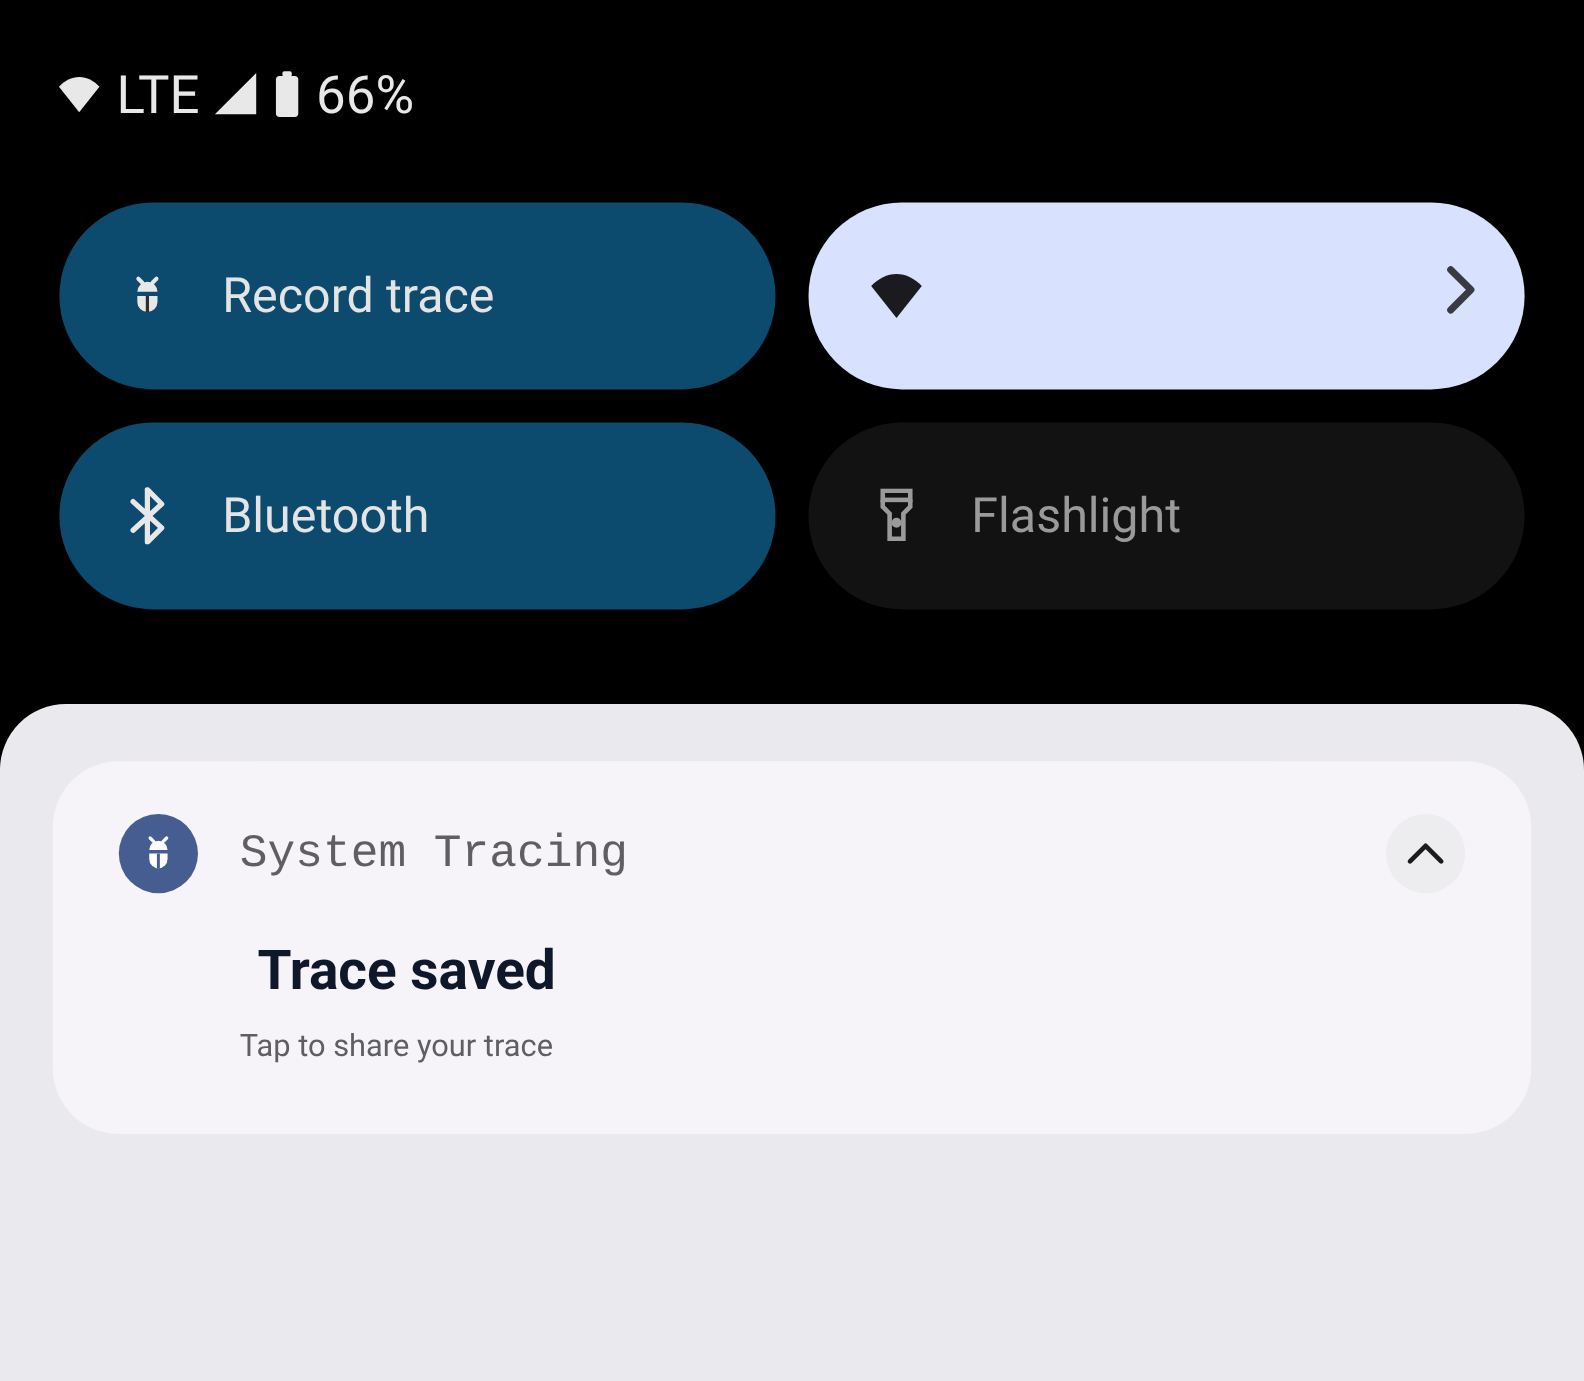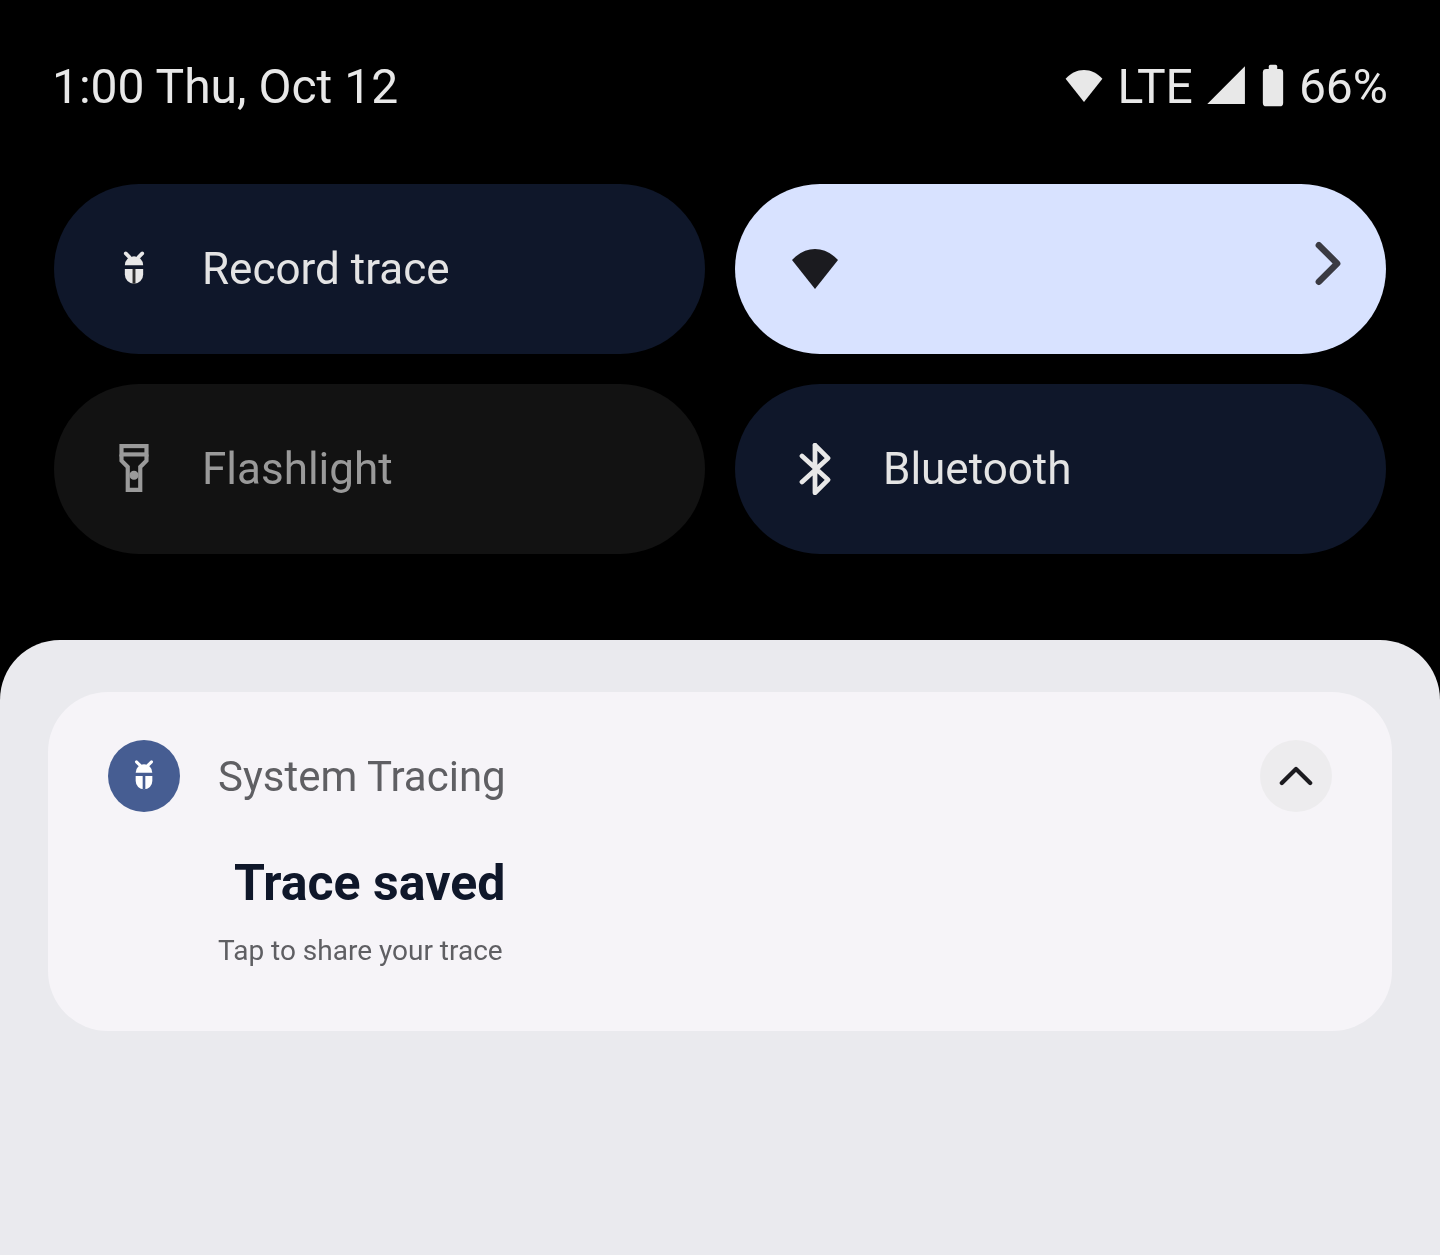--- a/index.html
+++ b/index.html
@@ -45,21 +45,21 @@
     .qs-tile {
       height: 170px;
       border-radius: 85px;
       display: flex;
       align-items: center;
       padding: 0 50px 0 56px;
       gap: 44px;
       font-size: 44px;
       position: relative;
     }
-    .qs-tile.off-dark { background: #0f172a; color: #e4e4e4; }
+    .qs-tile.off-dark { background: #0c4a6e; color: #e4e4e4; }
     .qs-tile.off-darker { background: #121212; color: #9a9a9a; }
     .qs-tile.on { background: #d8e2ff; color: #1b1b1f; }
     .qs-tile .label { flex: 1; }
     .qs-icon { width: 48px; height: 48px; display: inline-flex; align-items: center; justify-content: center; flex-shrink: 0; }
     .qs-chevron { position: absolute; right: 44px; top: 50%; transform: translateY(-50%); }
 
     
     .notif-panel {
       position: absolute;
       left: 0; right: 0;
@@ -72,20 +72,21 @@
     }
     .notif-card {
       background: #f6f4f8;
       border-radius: 60px;
       padding: 48px 60px 64px 60px;
     }
     .notif-header {
       display: flex;
       align-items: center;
       gap: 38px;
+      font-family: Liberation Mono, monospace;
     }
     .notif-app-icon {
       width: 72px; height: 72px;
       border-radius: 50%;
       background: #465d92;
       display: flex; align-items: center; justify-content: center;
       flex-shrink: 0;
     }
     .notif-app-name {
       font-size: 42px;
@@ -111,21 +112,20 @@
     }
     .notif-text {
       font-size: 28px;
       color: #5f5f63;
     }
   </style>
 </head>
 <body>
 
 <div class="status-bar">
-  <div class="status-left">1:00 Thu, Oct 12</div>
   <div class="status-right">
     <span class="status-icon">
       <svg width="40" height="32" viewBox="0 0 24 20">
           <path fill="#e8e8e8" d="M12 20 L0.5 5.5 C3.8 2 7.7 0 12 0 s8.2 2 11.5 5.5 Z"></path>
         </svg>
     </span>
     <span>LTE</span>
     <span class="status-icon">
       <svg width="40" height="40" viewBox="0 0 24 24">
           <path fill="#e8e8e8" d="M2 22 L22 22 L22 2 Z"></path>
@@ -162,38 +162,38 @@
           <path fill="#1b1b1f" d="M12 20 L0.5 5.5 C3.8 2 7.7 0 12 0 s8.2 2 11.5 5.5 Z"></path>
         </svg>
     </span>
     <span class="qs-chevron">
       <svg width="28" height="44" viewBox="0 0 14 24">
           <path d="M2 2 L12 12 L2 22" stroke="#3a3a42" stroke-width="3.5" fill="none" stroke-linecap="round" stroke-linejoin="round"></path>
         </svg>
     </span>
   </div>
 
+  <div class="qs-tile off-dark">
+    <span class="qs-icon">
+      <svg width="32" height="52" viewBox="0 0 14 24" fill="none" stroke="#e8e8e8" stroke-width="2.2" stroke-linejoin="round" stroke-linecap="round">
+        <path d="M7 1 L7 23 L13 17 L1 6 M7 1 L13 7 L1 18"></path>
+      </svg>
+    </span>
+    <span class="label">Bluetooth</span>
+  </div>
+
   <div class="qs-tile off-darker">
     <span class="qs-icon">
       <svg width="34" height="50" viewBox="0 0 16 24" fill="none" stroke="#9a9a9a" stroke-width="2">
         <rect x="2" y="1" width="12" height="4"></rect>
         <path d="M2 5 L2 8 L5 11 L5 22 L11 22 L11 11 L14 8 L14 5"></path>
         <circle cx="8" cy="15" r="1.2" fill="#9a9a9a"></circle>
       </svg>
     </span>
     <span class="label">Flashlight</span>
-  </div>
-
-  <div class="qs-tile off-dark">
-    <span class="qs-icon">
-      <svg width="32" height="52" viewBox="0 0 14 24" fill="none" stroke="#e8e8e8" stroke-width="2.2" stroke-linejoin="round" stroke-linecap="round">
-        <path d="M7 1 L7 23 L13 17 L1 6 M7 1 L13 7 L1 18"></path>
-      </svg>
-    </span>
-    <span class="label">Bluetooth</span>
   </div>
 
 </div>
 
 <div class="notif-panel">
   <div class="notif-card">
     <div class="notif-header">
       <div class="notif-app-icon">
         <svg width="40" height="40" viewBox="0 0 24 24" fill="#ffffff">
           <path d="M12 5 a5 5 0 0 1 5 5 H7 a5 5 0 0 1 5 -5 Z"></path>

